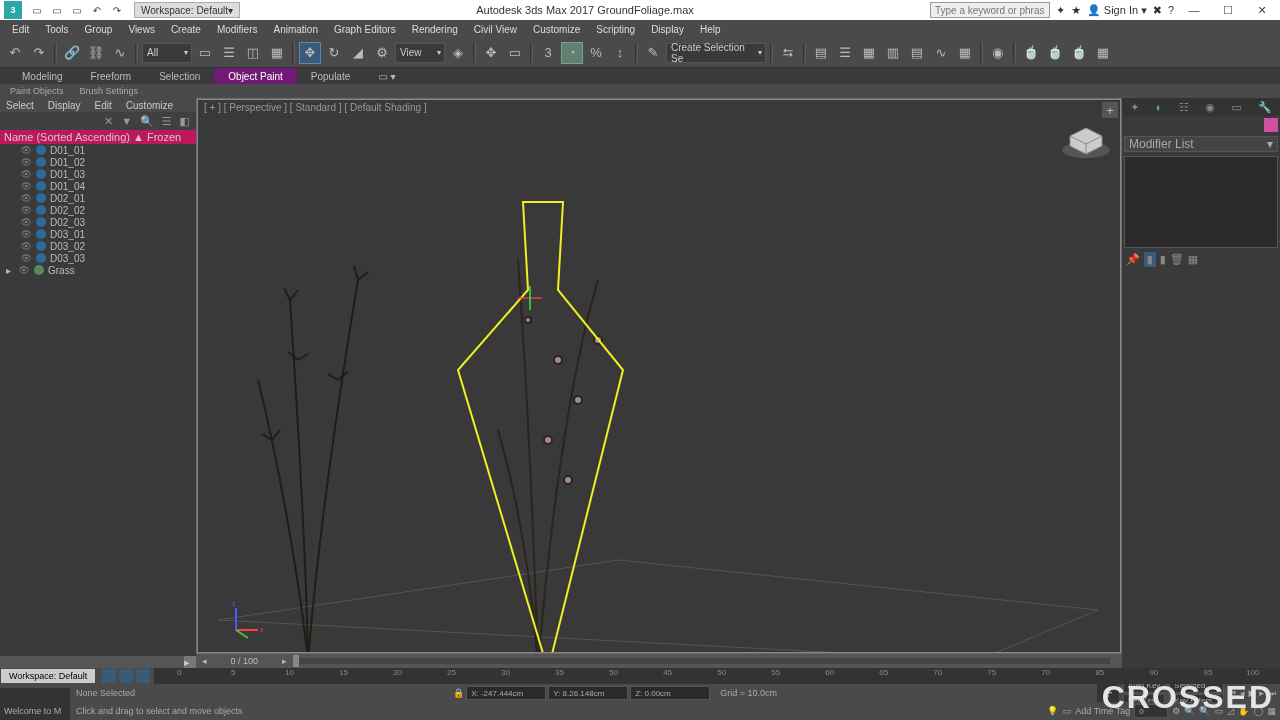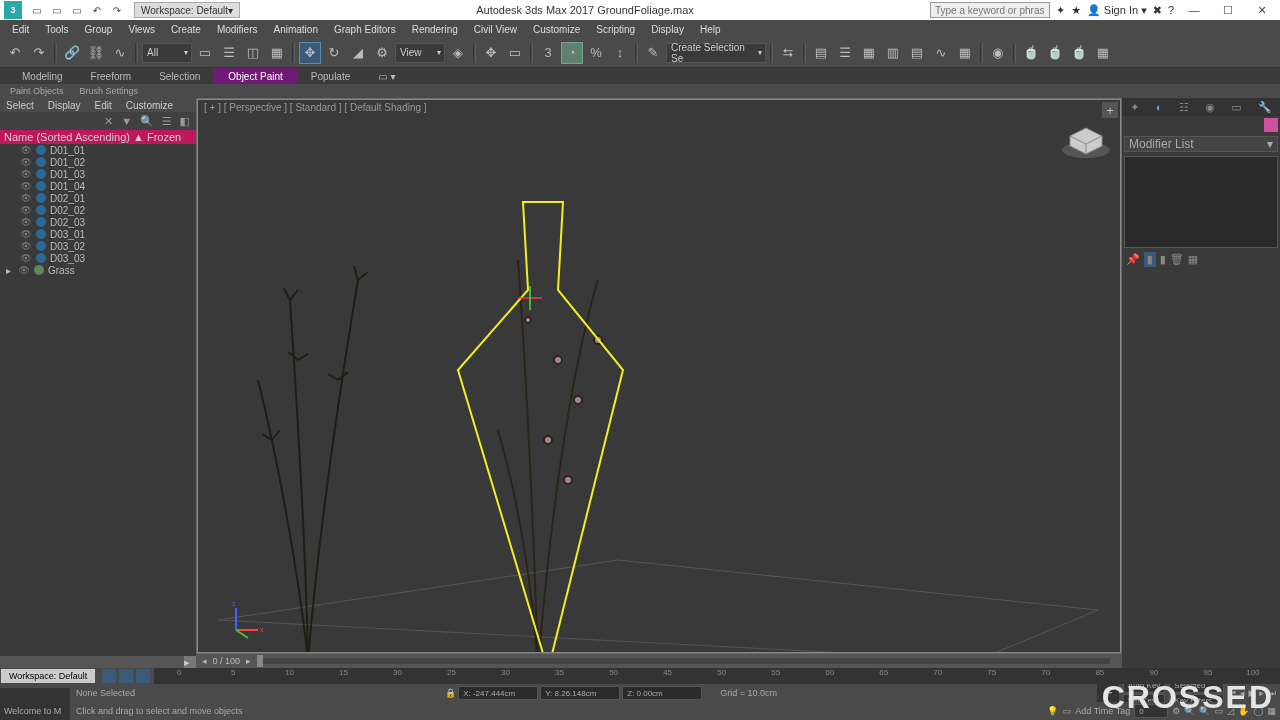--- a/index.html
+++ b/index.html
@@ -305,21 +305,21 @@
       <svg class="vp-axis" viewBox="0 0 40 40">
         <line x1="10" y1="30" x2="10" y2="8" stroke="#4060ff" stroke-width="2"></line>
         <line x1="10" y1="30" x2="32" y2="30" stroke="#ff4040" stroke-width="2"></line>
         <line x1="10" y1="30" x2="22" y2="38" stroke="#40c040" stroke-width="2"></line>
         <text x="6" y="6" fill="#4060ff" font-size="7">z</text>
         <text x="34" y="32" fill="#ff4040" font-size="7">x</text>
       </svg>
     </div>
     <div class="vp-slider">
       <span>◂</span>
-      <span style="margin:0 6px">0 / 100</span>
+      <span style="margin:0 24px">0 / 100</span>
       <span>▸</span>
       <div class="track"></div>
     </div>
   </div>
 
   <div class="rightpanel">
     <div class="rp-tabs">
       <span>✦</span>
       <span style="color:#5ac">◐</span>
       <span>☷</span>
@@ -379,21 +379,21 @@
     </div>
   </div>
   <div class="b-strip2">
     <div class="sel"></div>
     <div class="none">None Selected</div>
     <div class="coords">
       <span>🔒</span>
       <div class="cbox">X: -247.444cm</div>
       <div class="cbox">Y: 8.26.148cm</div>
       <div class="cbox">Z: 0.00cm</div>
-      <span style="margin:0 16px">Grid = 10.0cm</span>
+      <span style="margin:0 8px">Grid = 10.0cm</span>
     </div>
     <div class="b-right">
       <div style="width:22px;height:22px;background:#333;display:flex;align-items:center;justify-content:center;font-size:16px;color:#aaa">+</div>
       <div style="display:flex;flex-direction:column;gap:1px">
         <div class="keybtn">Auto Key</div>
         <div class="keybtn">Set Key</div>
       </div>
       <div style="display:flex;flex-direction:column;gap:1px">
         <div class="keybtn">Selected</div>
         <div class="keybtn">Key Filters...</div>

